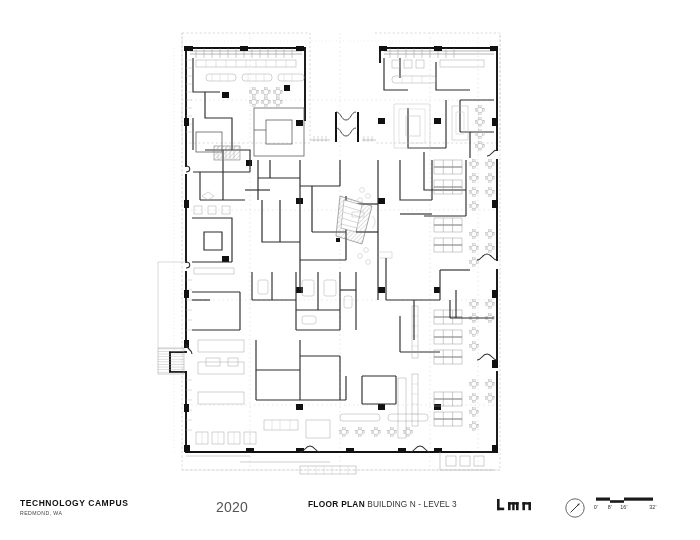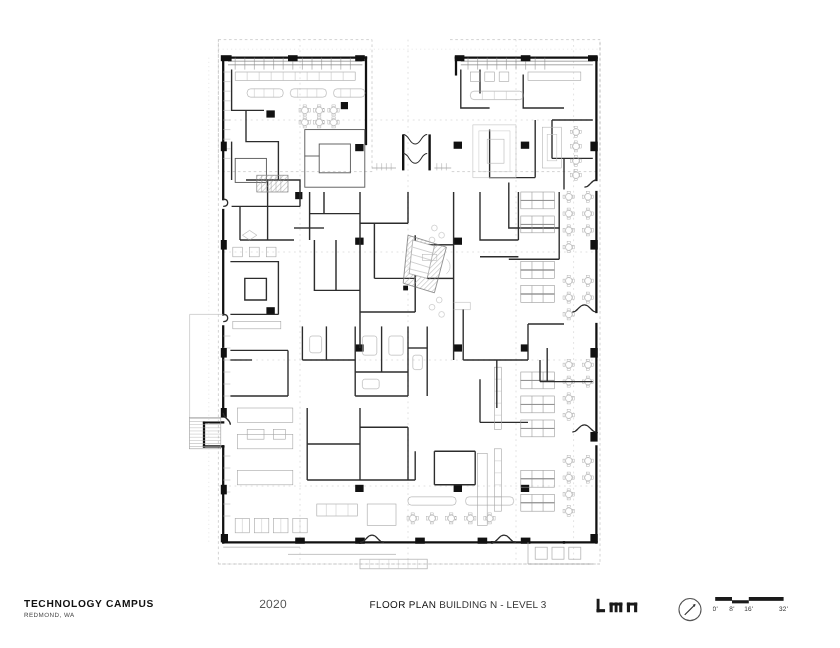--- a/index.html
+++ b/index.html
@@ -64,37 +64,37 @@
     font-size: 5.2px;
     letter-spacing: 0.4px;
     color: #444444;
     white-space: nowrap;
   }
 
   .tb-year {
     position: absolute;
     left: 216px;
     top: 12px;
-    font-size: 10px;
+    font-size: 14px;
     color: #555555;
     letter-spacing: 0.2px;
     white-space: nowrap;
   }
 
   .tb-sheet {
     position: absolute;
     left: 308px;
     top: 12px;
     font-size: 8.3px;
     color: #333333;
     letter-spacing: 0.1px;
     white-space: nowrap;
   }
   .tb-sheet .strong {
-    font-weight: normal;
+    font-weight: bold;
     color: #111111;
     letter-spacing: 0.3px;
   }
 
   .tb-logo {
     position: absolute;
     left: 497px;
     top: 10px;
   }
 

